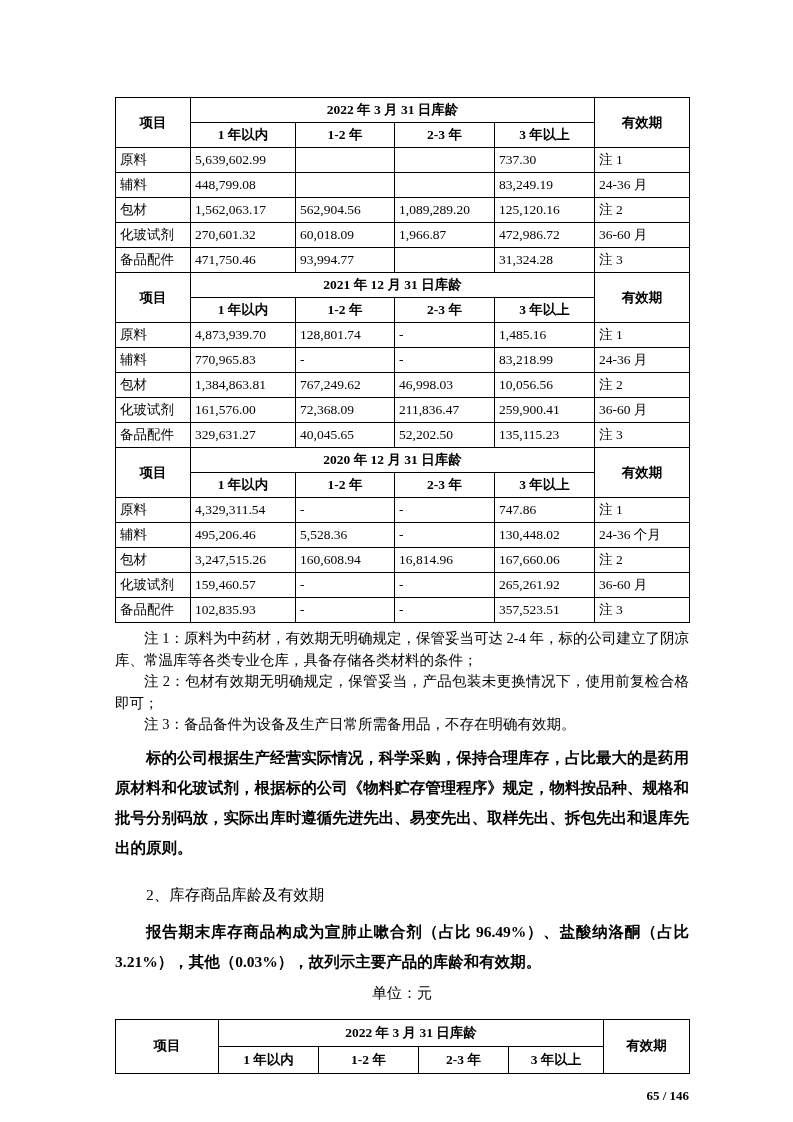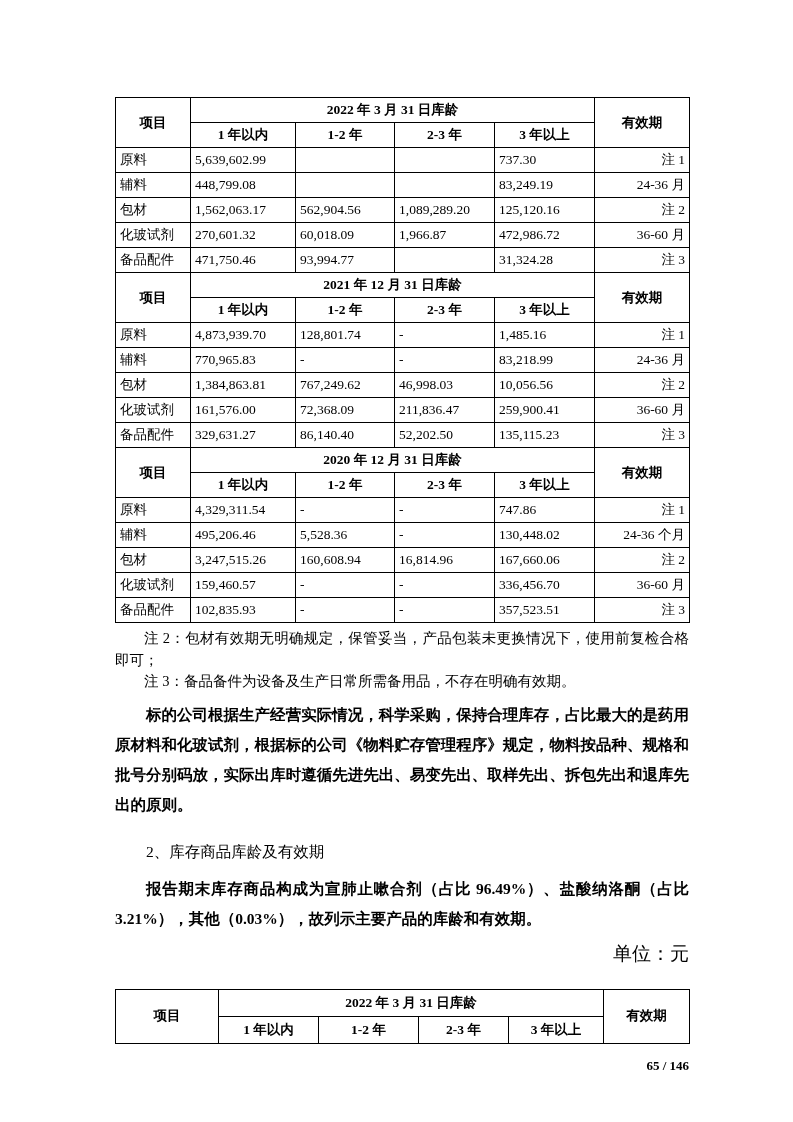--- a/index.html
+++ b/index.html
@@ -7,27 +7,27 @@
        font-family:"Liberation Serif","DejaVu Serif",serif;}
   .page{position:relative;width:738px;height:1122px;background:#fff;overflow:hidden;}
   .content{position:absolute;left:115px;top:97px;width:574px;}
 
   table.age{border-collapse:collapse;table-layout:fixed;width:574px;}
   table.age td{border:1px solid #000;height:24px;font-size:13.5px;padding:0 4px;
                overflow:hidden;vertical-align:middle;}
   td.hd{font-weight:bold;text-align:center;padding:0 2px;}
   td.item{text-align:left;padding-left:4px;}
   td.num{}
-  td.val{text-align:right;white-space:nowrap;padding:0 1px;font-size:13px;}
+  td.val{text-align:left;white-space:nowrap;padding:0 1px;font-size:13px;}
 
   .notes{margin-top:5px;font-size:14.5px;line-height:21.5px;text-align:justify;}
   .notes p{text-indent:2em;margin:0;}
   .para{margin:7px 0 0 0;font-size:15.5px;line-height:30px;text-align:justify;text-indent:2em;font-weight:bold;}
   .heading{margin:17px 0 0 0;font-size:15.5px;line-height:30px;text-indent:2em;}
-  .unit{margin-top:7px;margin-bottom:22px;font-size:19px;text-align:right;}
+  .unit{margin-top:7px;margin-bottom:16px;font-size:15px;text-align:center;}
   table.bottom td{height:26px;}
   .footer{margin-top:14px;text-align:right;font-weight:bold;font-size:13px;}
 </style>
 </head>
 <body>
 
 <div class="page">
   <div class="content">
 
     <table class="age">
@@ -132,21 +132,21 @@
           <td class="item">化玻试剂</td>
           <td class="num">161,576.00</td>
           <td class="num">72,368.09</td>
           <td class="num">211,836.47</td>
           <td class="num">259,900.41</td>
           <td class="val">36-60 月</td>
         </tr>
         <tr>
           <td class="item">备品配件</td>
           <td class="num">329,631.27</td>
-          <td class="num">86,140.40</td>
+          <td class="num">40,045.65</td>
           <td class="num">52,202.50</td>
           <td class="num">135,115.23</td>
           <td class="val">注 3</td>
         </tr>
 
         <tr>
           <td class="hd" rowspan="2">项目</td>
           <td class="hd" colspan="4">2020 年 12 月 31 日库龄</td>
           <td class="hd" rowspan="2">有效期</td>
         </tr>
@@ -178,35 +178,36 @@
           <td class="num">160,608.94</td>
           <td class="num">16,814.96</td>
           <td class="num">167,660.06</td>
           <td class="val">注 2</td>
         </tr>
         <tr>
           <td class="item">化玻试剂</td>
           <td class="num">159,460.57</td>
           <td class="num">-</td>
           <td class="num">-</td>
-          <td class="num">336,456.70</td>
+          <td class="num">265,261.92</td>
           <td class="val">36-60 月</td>
         </tr>
         <tr>
           <td class="item">备品配件</td>
           <td class="num">102,835.93</td>
           <td class="num">-</td>
           <td class="num">-</td>
           <td class="num">357,523.51</td>
           <td class="val">注 3</td>
         </tr>
       </tbody>
     </table>
 
     <div class="notes">
+      <p>注 1：原料为中药材，有效期无明确规定，保管妥当可达 2-4 年，标的公司建立了阴凉库、常温库等各类专业仓库，具备存储各类材料的条件；</p>
       <p>注 2：包材有效期无明确规定，保管妥当，产品包装未更换情况下，使用前复检合格即可；</p>
       <p>注 3：备品备件为设备及生产日常所需备用品，不存在明确有效期。</p>
     </div>
 
     <p class="para">标的公司根据生产经营实际情况，科学采购，保持合理库存，占比最大的是药用原材料和化玻试剂，根据标的公司《物料贮存管理程序》规定，物料按品种、规格和批号分别码放，实际出库时遵循先进先出、易变先出、取样先出、拆包先出和退库先出的原则。</p>
 
     <p class="heading">2、库存商品库龄及有效期</p>
 
     <p class="para">报告期末库存商品构成为宣肺止嗽合剂（占比 96.49%）、盐酸纳洛酮（占比 3.21%），其他（0.03%），故列示主要产品的库龄和有效期。</p>
 

